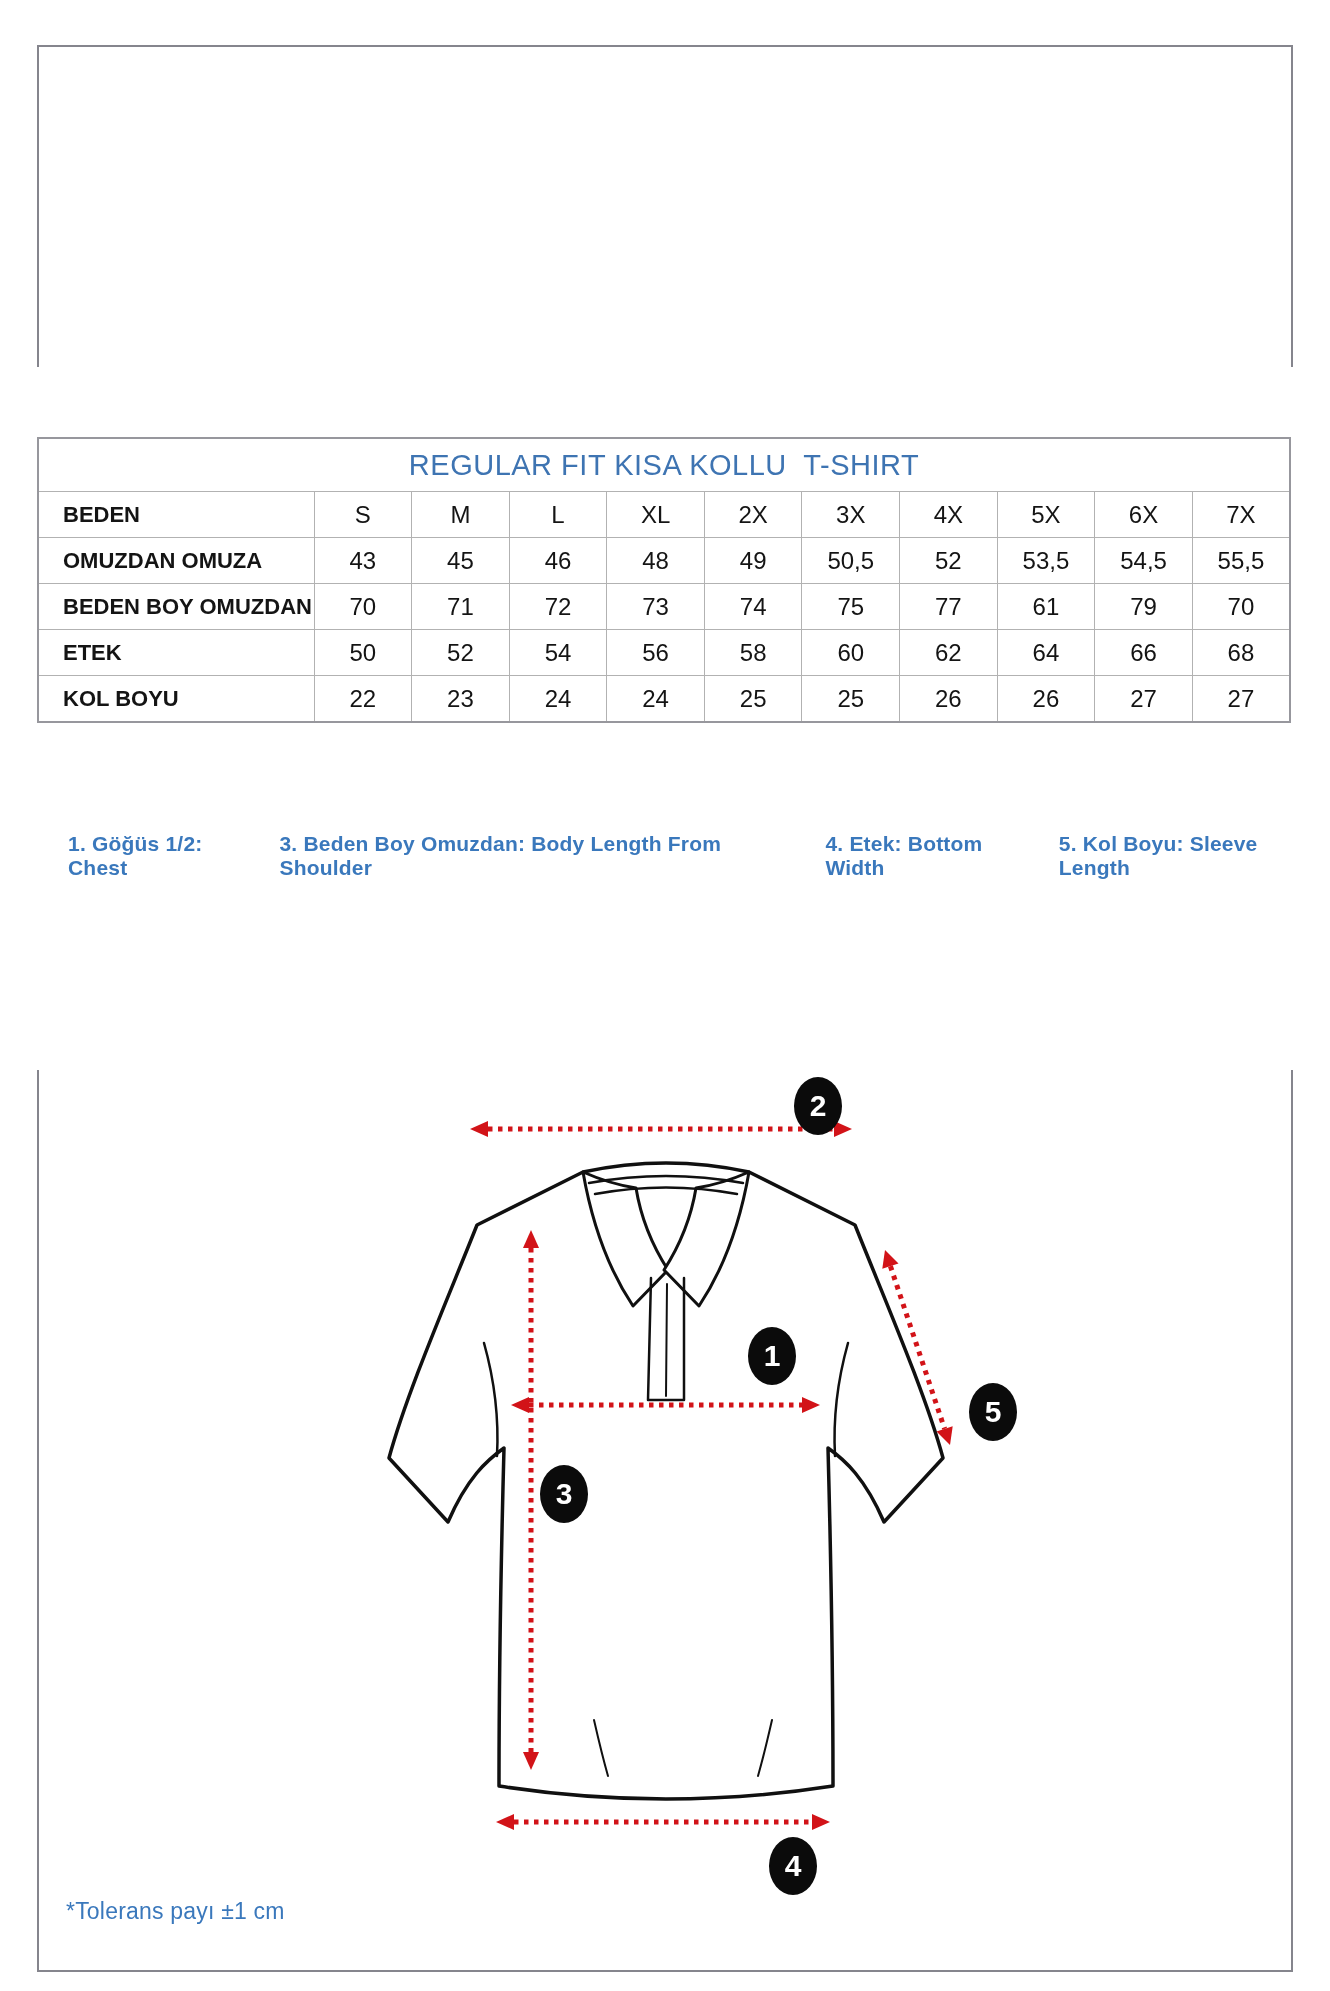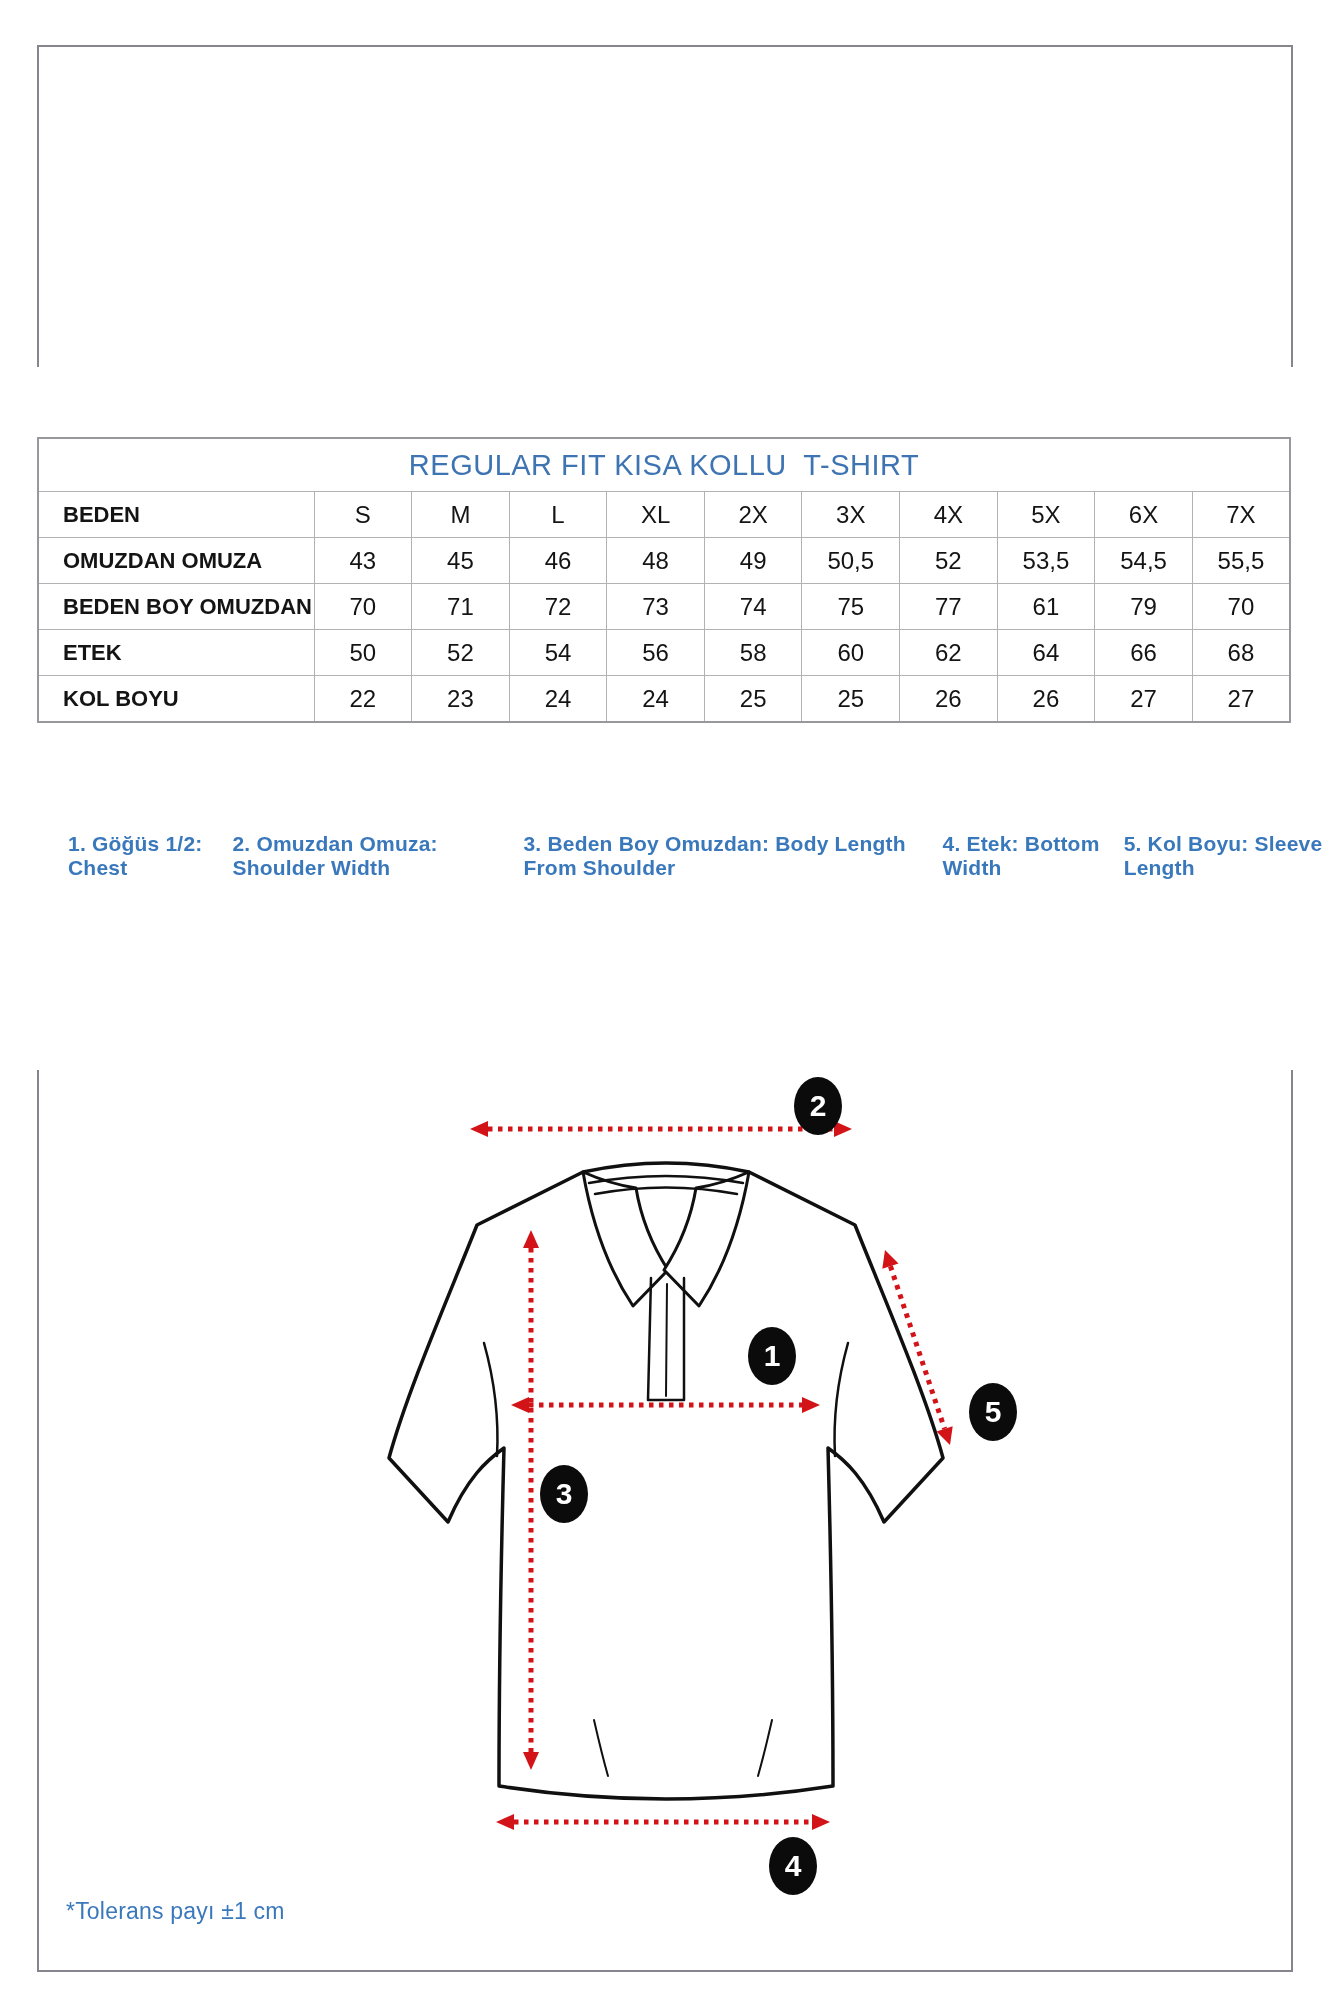--- a/index.html
+++ b/index.html
@@ -147,21 +147,20 @@
         <td class="value-cell">26</td>
         <td class="value-cell">26</td>
         <td class="value-cell">27</td>
         <td class="value-cell">27</td>
       </tr>
     </tbody>
 </table>
 
 <div class="legend">
   <div>1. Göğüs 1/2: Chest</div>
-  <div>2. Omuzdan Omuza: Shoulder Width</div>
   <div>3. Beden Boy Omuzdan: Body Length From Shoulder</div>
   <div>4. Etek: Bottom Width</div>
   <div>5. Kol Boyu: Sleeve Length</div>
 </div>
 
 <div class="diagram-frame"></div>
 
 <svg class="diagram" viewBox="0 0 1330 951">
 
   <path class="shirt-outline" d="

